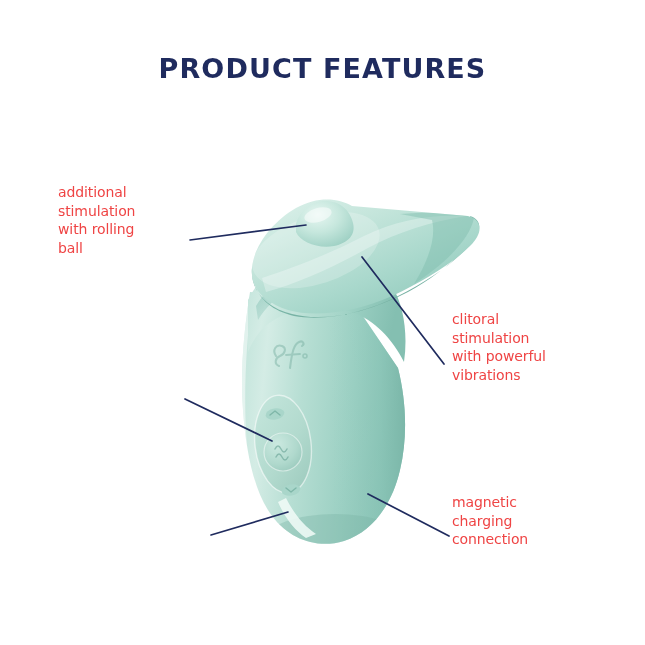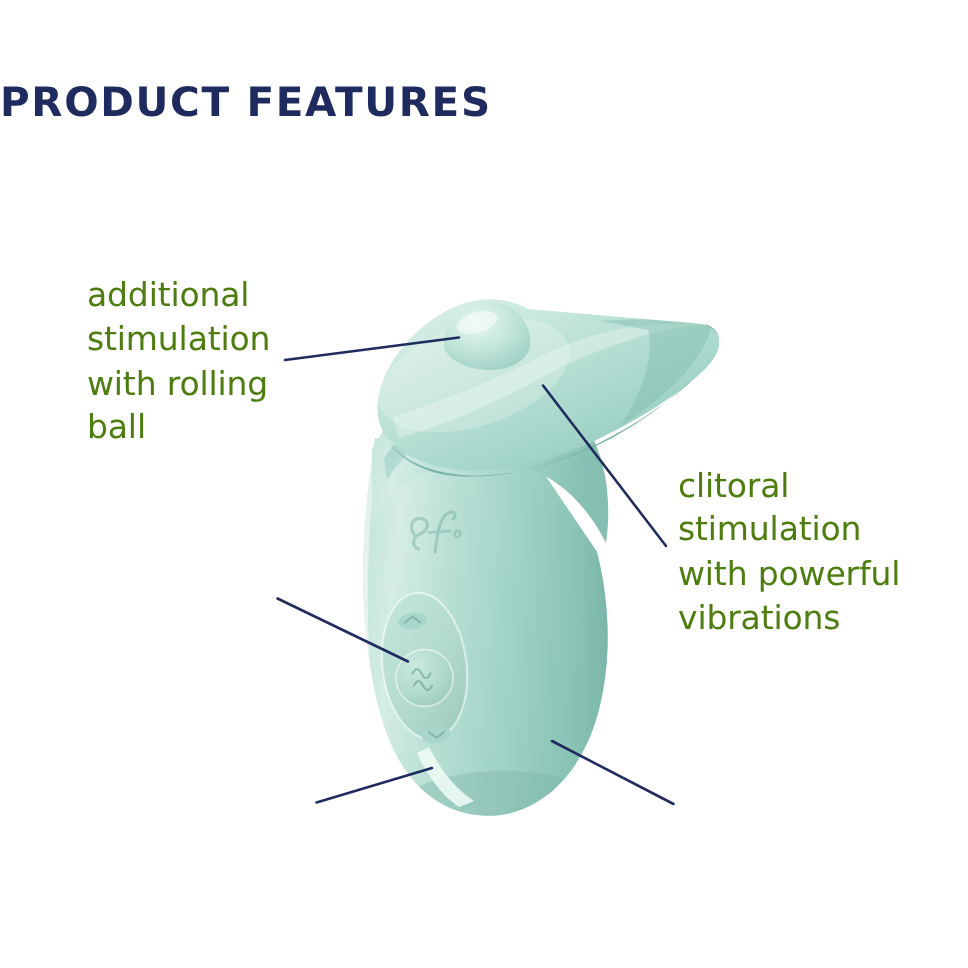--- a/index.html
+++ b/index.html
@@ -16,36 +16,36 @@
     font-family: "Liberation Sans", sans-serif;
     -webkit-font-smoothing: antialiased;
   }
 
   
   #title {
     position: absolute;
     left: 0;
     top: 55px;
     width: 645px;
-    text-align: left;
+    text-align: center;
     font-family: "DejaVu Sans", sans-serif;
     font-size: 27px;
     font-weight: 700;
     letter-spacing: 1.1px;
     color: #1f2b5e;
     line-height: 1;
     white-space: nowrap;
   }
 
   
   .label {
     position: absolute;
-    color: #4d7c0f;
+    color: #ef4444;
     font-family: "DejaVu Sans", sans-serif;
-    font-size: 22px;
+    font-size: 14px;
     font-weight: 400;
     line-height: 1.33;
     letter-spacing: -0.1px;
     white-space: pre-line;
   }
   .label.left  { text-align: left; }
   .label.right { text-align: left; }
 
   #label-rolling-ball { left: 58px;  top: 183px; width: 165px; }
   #label-switch       { left: 58px;  top: 338px; width: 170px; }
@@ -272,14 +272,17 @@
 with rolling
 ball</div>
 
 
 
   <div class="label right" id="label-clitoral">clitoral
 stimulation
 with powerful
 vibrations</div>
 
+  <div class="label right" id="label-magnetic">magnetic
+charging
+connection</div>
 
 </div>
 
 </body></html>

